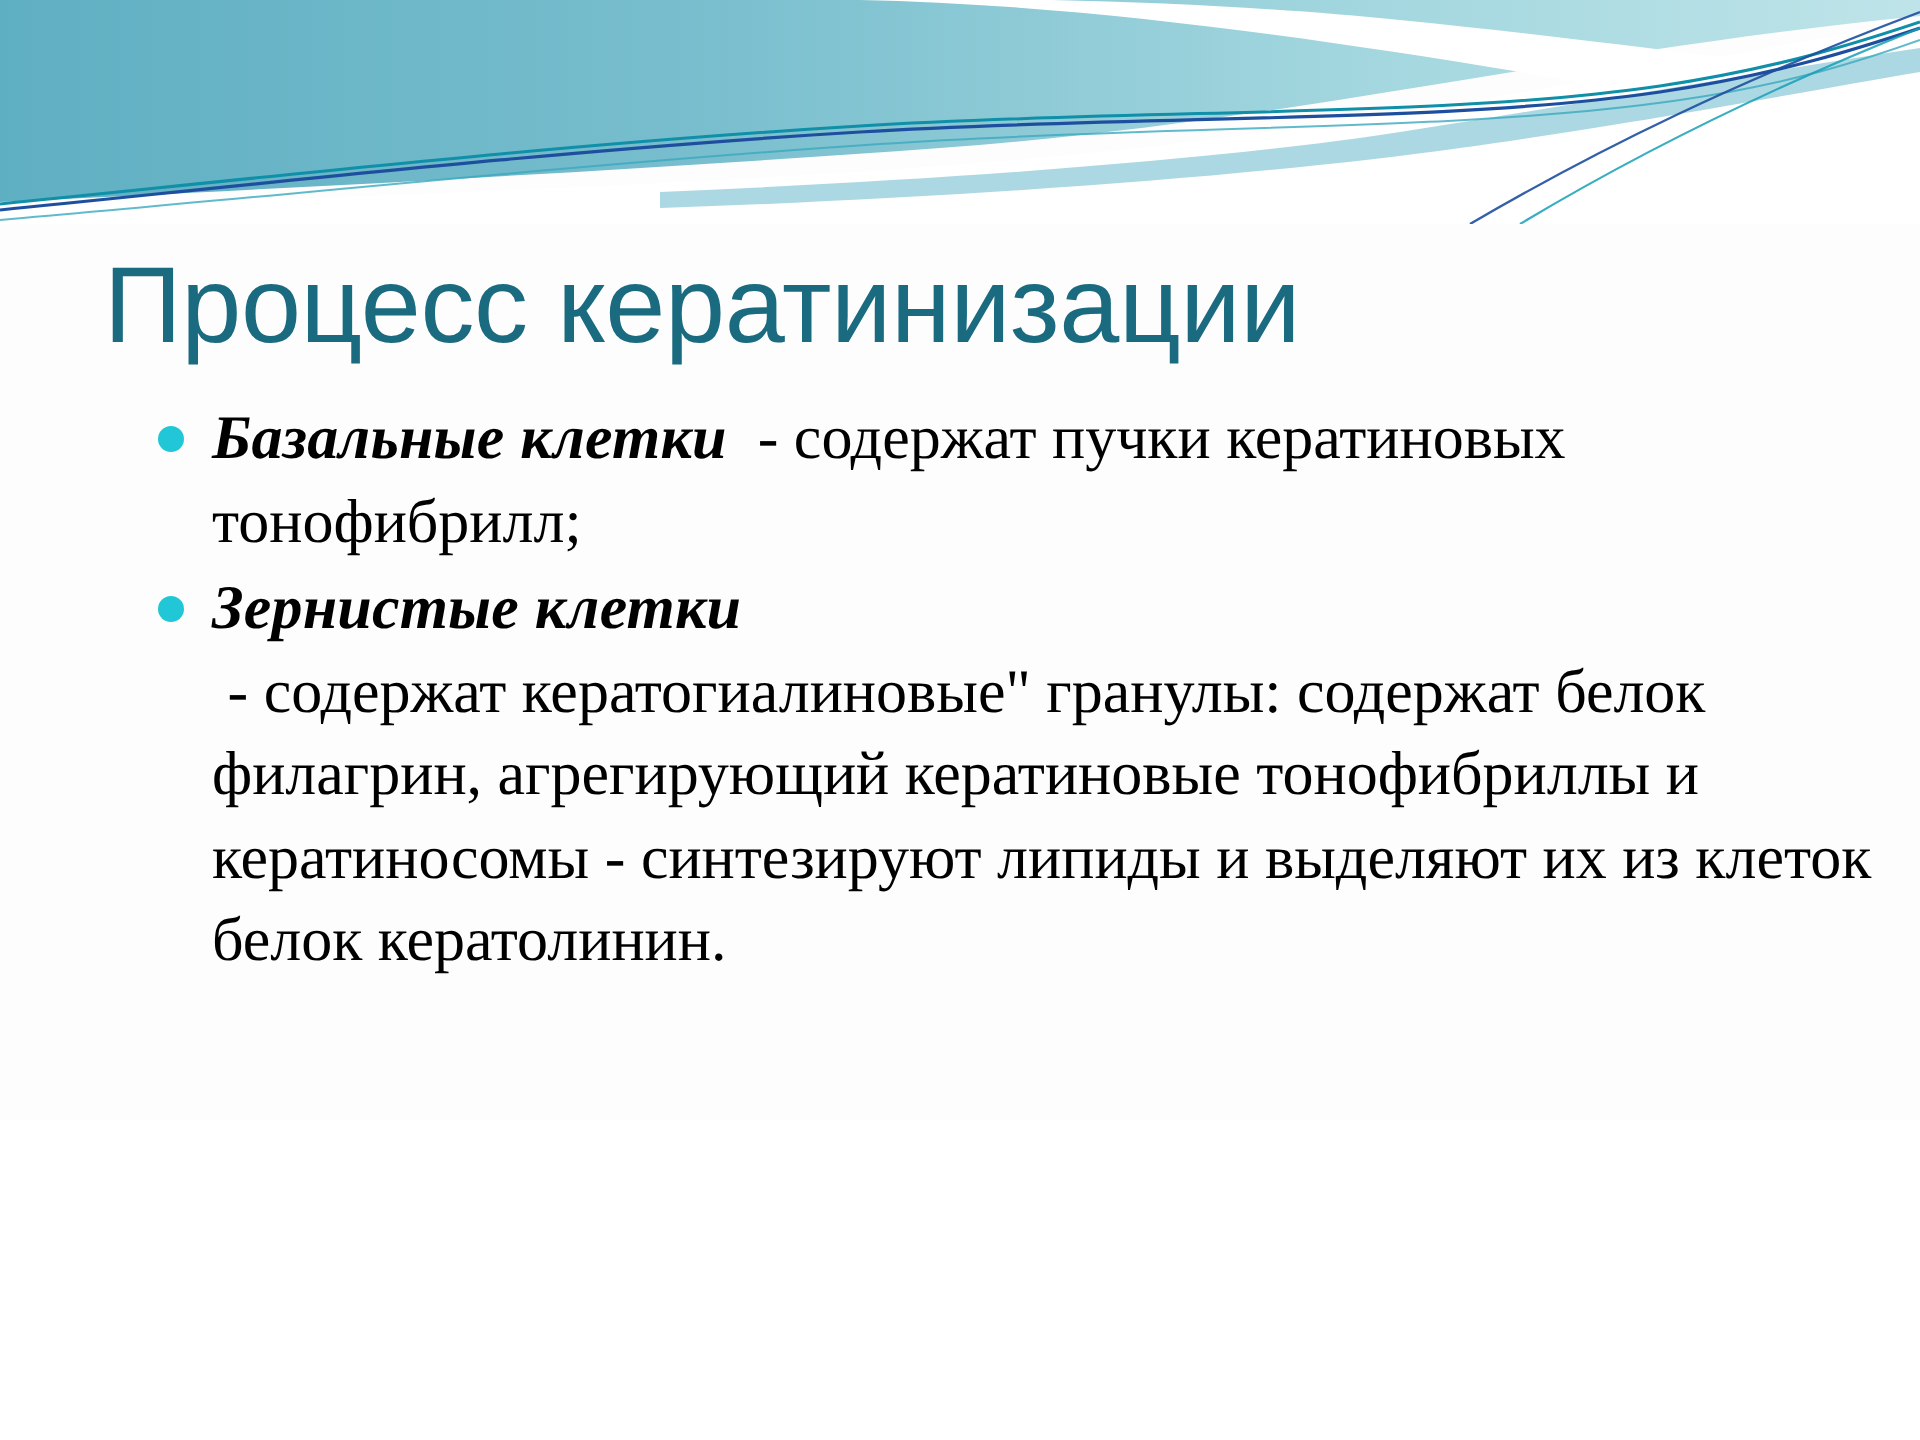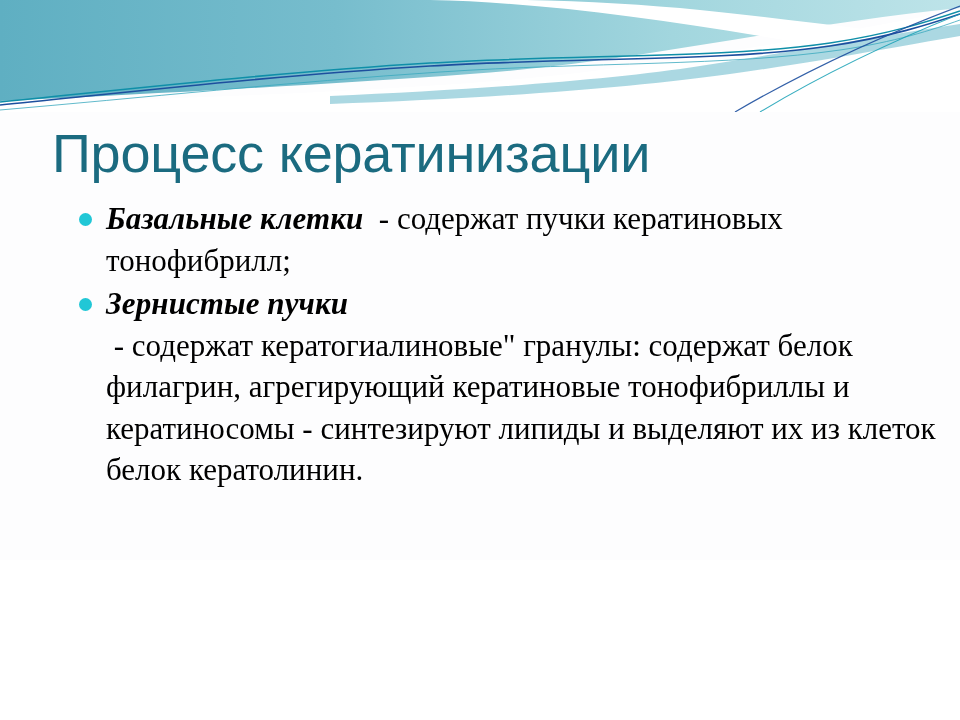--- a/index.html
+++ b/index.html
@@ -138,19 +138,19 @@
   <ul id="body-list">
 
     <li class="bullet-item">
       <span class="bullet-marker"></span>
       <span class="bullet-body"><span class="lead-text">Базальные клетки</span><span class="run-text">  - содержат пучки кератиновых тонофибрилл;</span></span>
     </li>
 
 
     <li class="bullet-item">
       <span class="bullet-marker"></span>
-      <span class="bullet-body"><span class="lead-text">Зернистые пучки</span><span class="run-text">
+      <span class="bullet-body"><span class="lead-text">Зернистые клетки</span><span class="run-text">
  - содержат кератогиалиновые" гранулы: содержат белок филагрин, агрегирующий кератиновые тонофибриллы и кератиносомы - синтезируют липиды и выделяют их из клеток белок кератолинин.</span></span>
     </li>
 
   </ul>
 
 </div>
 
 </body></html>

